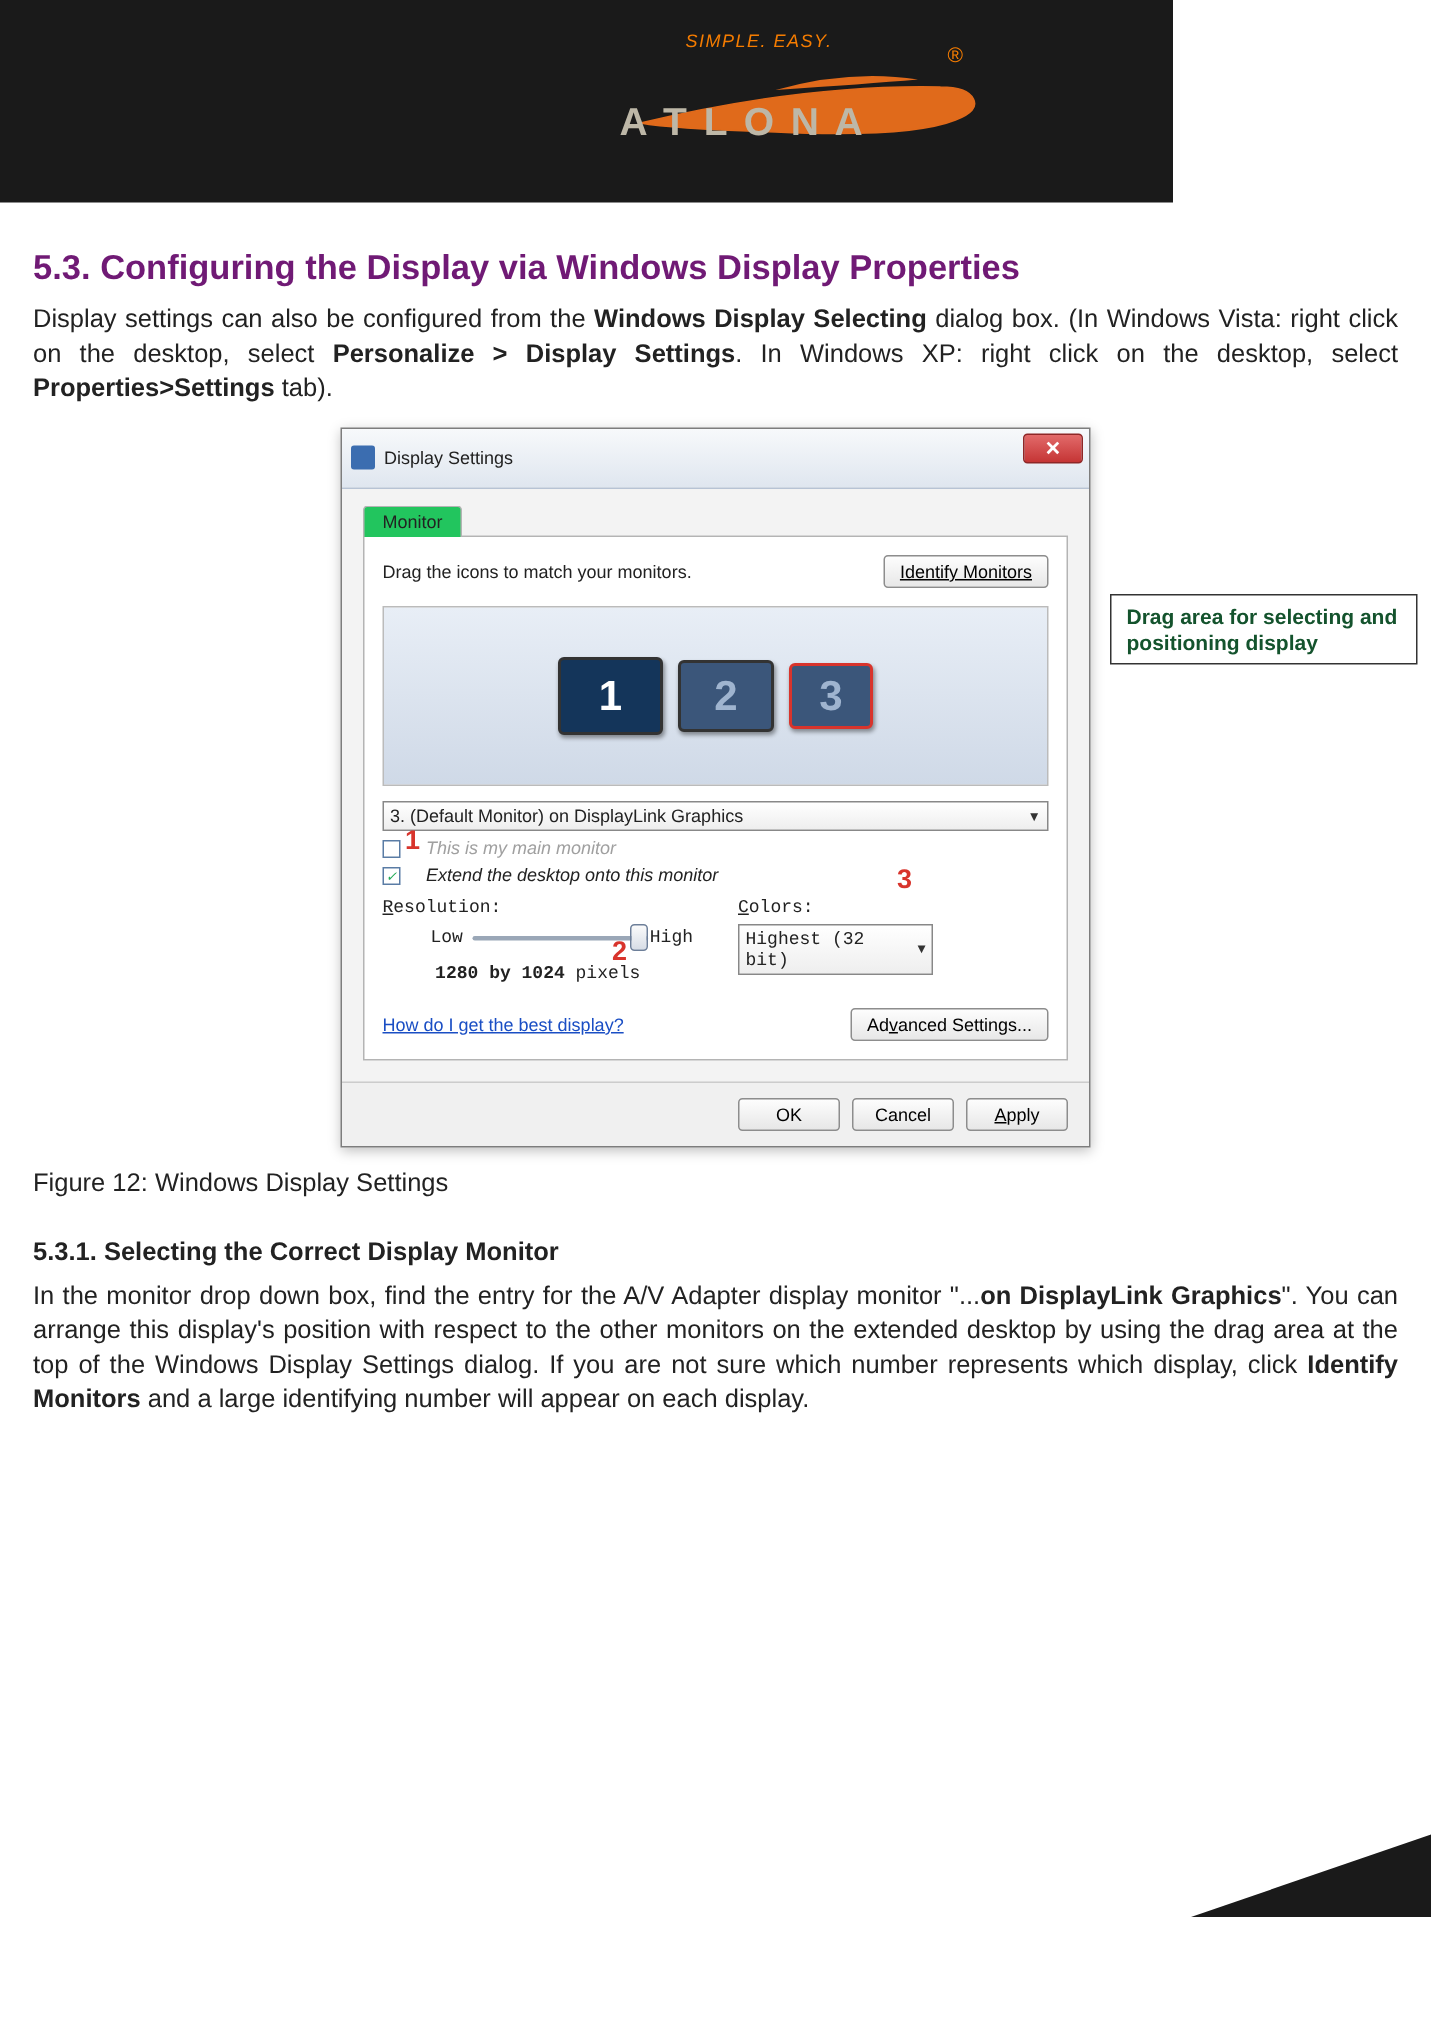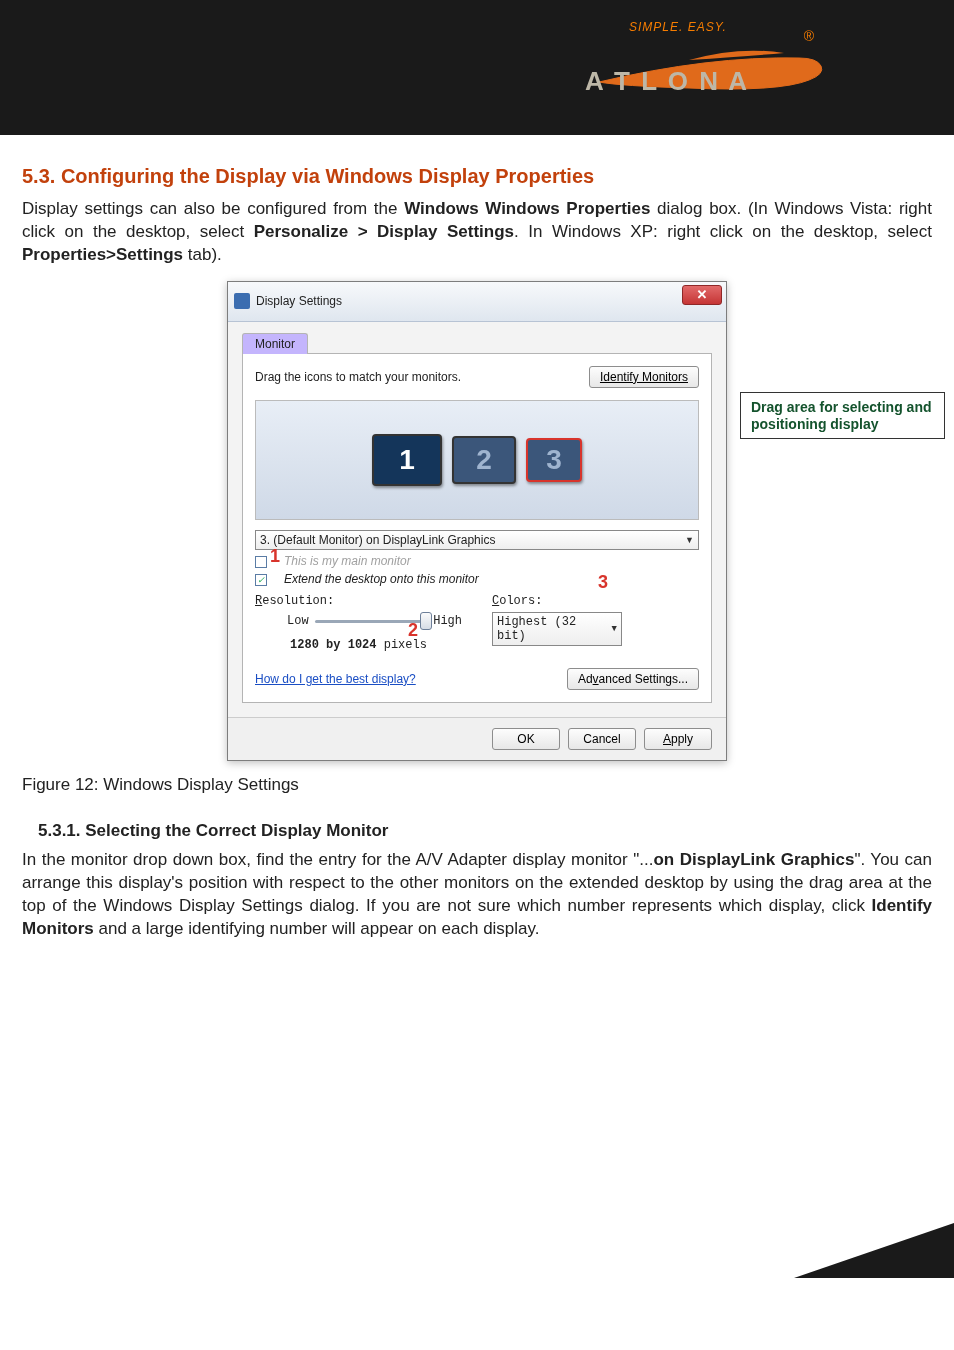--- a/index.html
+++ b/index.html
@@ -1,40 +1,40 @@
 <!DOCTYPE html>
 <html><head>
 <meta charset="utf-8">
 <style>
   * { box-sizing: border-box; margin: 0; padding: 0; }
   html, body { width: 954px; height: 1350px; font-family: Arial, Helvetica, sans-serif; background: #fff; }
   .page { width: 954px; height: 1350px; position: relative; }
 
   
-  .header-band { position: absolute; top: 0; left: 0; width: 954px; height: 135px; background: #1a1a1a; }
+  .header-band { position: absolute; top: 0; left: 0; width: 782px; height: 135px; background: #1a1a1a; }
   .logo-wrap { position: absolute; top: 20px; right: 125px; width: 260px; height: 90px; }
   .logo-wrap .tagline { font-style: italic; font-size: 12px; color: #f57c00; letter-spacing: 1px; margin-left: 60px; }
   .logo-wrap svg { display: block; margin-top: 4px; }
   .reg { position: absolute; top: 28px; right: 140px; color: #f57c00; font-size: 14px; }
 
   
   .content { position: absolute; top: 165px; left: 22px; width: 910px; }
-  .h-section { font-weight: bold; font-size: 20px; color: #c2410c; margin-bottom: 10px; }
+  .h-section { font-weight: bold; font-size: 23px; color: #701a75; margin-bottom: 10px; }
   .para { font-size: 17px; color: #222; text-align: justify; line-height: 1.35; margin-bottom: 6px; }
   .bold { font-weight: bold; }
 
   
   .dialog-holder { width: 910px; padding: 8px 0 6px 0; text-align: center; }
   .dialog-flex { display: inline-flex; align-items: flex-start; }
   .dialog { width: 500px; border: 1px solid #7d7d7d; background: #f3f3f3; text-align: left; font-family: "Segoe UI", Tahoma, sans-serif; font-size: 12px; color: #222; position: relative; box-shadow: 0 2px 8px rgba(0,0,0,.25); }
   .titlebar { height: 40px; background: linear-gradient(#f7f9fb,#dfe6ef); border-bottom: 1px solid #b7c3d4; display: flex; align-items: center; padding: 12px 6px; position: relative; }
   .titlebar .icon { width: 16px; height: 16px; background: #3b6db0; margin-right: 6px; border-radius: 2px; }
   .close-btn { position: absolute; right: 4px; top: 3px; width: 40px; height: 20px; background: linear-gradient(#e26a6a,#c53535); border: 1px solid #8e2727; border-radius: 3px; color: #fff; display: flex; align-items: center; justify-content: center; font-weight: bold; font-size: 13px; }
   .inner { padding: 10px 14px 14px 14px; }
-  .tab { display: inline-block; background: #c4b5fd; border: 1px solid #b4b4b4; border-bottom: none; padding: 3px 12px; border-radius: 3px 3px 0 0; position: relative; top: 1px; }
+  .tab { display: inline-block; background: #22c55e; border: 1px solid #b4b4b4; border-bottom: none; padding: 3px 12px; border-radius: 3px 3px 0 0; position: relative; top: 1px; }
   .panel { background: #fff; border: 1px solid #b4b4b4; padding: 12px; }
   .row { display: flex; align-items: center; justify-content: space-between; }
   .vista-btn { background: linear-gradient(#fdfdfd,#e7e7e7); border: 1px solid #8d8d8d; border-radius: 3px; padding: 3px 10px; font-size: 12px; }
   .mon-area { height: 120px; border: 1px solid #bbb; background: linear-gradient(#e8eef6,#cfd9e7); margin: 12px 0 10px 0; display: flex; align-items: center; justify-content: center; gap: 10px; position: relative; }
   .mon { width: 70px; height: 52px; background: #14355a; border: 2px solid #333; border-radius: 4px; display: flex; align-items: center; justify-content: center; color: #fff; font-size: 28px; font-weight: bold; box-shadow: 1px 2px 3px rgba(0,0,0,.4); }
   .mon.two { width: 64px; height: 48px; background: #3b567a; color: #9fb4cf; }
   .mon.three { border-color: #d8342c; background: #3b567a; color: #9fb4cf; width: 56px; height: 44px; }
   
   .call { position: absolute; font-family: Arial, sans-serif; font-weight: bold; color: #d8342c; font-size: 18px; }
   .call.c1 { left: 42px; top: 264px; }
@@ -54,21 +54,21 @@
   .slider-thumb { position: absolute; right: 30px; top: 2px; width: 12px; height: 18px; background: linear-gradient(#fbfbfb,#d7dde6); border: 1px solid #6d7f99; border-radius: 3px; }
   .res-text { text-align: center; margin-top: 4px; }
   .col-select { width: 130px; border: 1px solid #888; background: linear-gradient(#fff,#eee); padding: 2px 4px; display: flex; justify-content: space-between; align-items: center; }
   .panel-foot { display: flex; justify-content: space-between; align-items: center; margin-top: 16px; }
   .link { color: #1a4ec4; text-decoration: underline; }
   .dlg-foot { display: flex; justify-content: flex-end; gap: 8px; padding: 10px 14px; background: #f0f0f0; border-top: 1px solid #ccc; }
   .dlg-foot .vista-btn { min-width: 68px; text-align: center; }
 
   .caption { text-align: left; font-size: 17px; color: #222; margin: 8px 0 26px 0; }
 
-  .h-sub { font-weight: bold; font-size: 17px; color: #222; margin: 4px 0 8px 16px; }
+  .h-sub { font-weight: bold; font-size: 17px; color: #222; margin: 4px 0 8px 0; }
 
   
   .footer { position: absolute; left: 0; bottom: 0; width: 954px; height: 72px; background: #1a1a1a; color: #fff; }
   .preslope { position: absolute; right: 0; bottom: 72px; width: 0; height: 0; border-left: 160px solid transparent; border-bottom: 55px solid #1a1a1a; }
   .foot-text { position: absolute; left: 0; top: 12px; width: 100%; text-align: center; font-size: 15px; }
   .foot-text .l2 { display: block; margin-top: 4px; }
   .page-num { position: absolute; right: 46px; bottom: 22px; width: 28px; height: 24px; background: #fff; border: 1px solid #000; color: #000; display: flex; align-items: center; justify-content: center; font-size: 13px; }
 </style>
 </head>
 <body>
@@ -85,21 +85,21 @@
 
         <text x="16" y="52" font-family="Arial" font-size="26" font-weight="bold" fill="#bdb7a7" letter-spacing="2">A T L O N A</text>
       </svg>
     </div>
     <div class="reg">®</div>
   </div>
 
   <div class="content">
     <div class="h-section">5.3. Configuring the Display via Windows Display Properties</div>
     <p class="para">
-      <span>Display settings can also be configured from the </span><span class="bold">Windows Windows Properties</span><span> dialog box. (In Windows Vista: right click on the desktop, select </span><span class="bold">Personalize &gt; Display Settings</span><span>. In Windows XP: right click on the desktop, select </span><span class="bold">Properties&gt;Settings</span><span> tab).</span>
+      <span>Display settings can also be configured from the </span><span class="bold">Windows Display Selecting</span><span> dialog box. (In Windows Vista: right click on the desktop, select </span><span class="bold">Personalize &gt; Display Settings</span><span>. In Windows XP: right click on the desktop, select </span><span class="bold">Properties&gt;Settings</span><span> tab).</span>
     </p>
 
     <div class="dialog-holder">
       <div class="dialog-flex">
         <div class="dialog">
 
           <span class="call c1">1</span>
           <span class="call c2">2</span>
           <span class="call c3">3</span>
           <div class="call-box">Drag area for selecting and positioning display</div>

